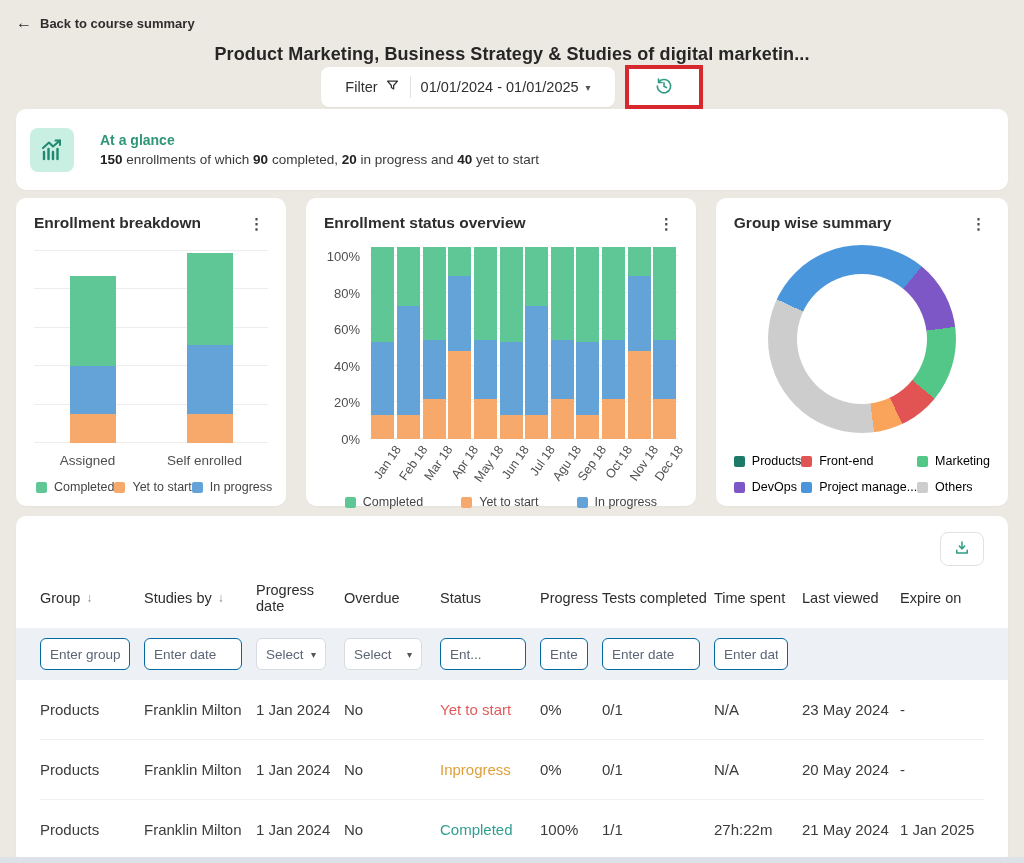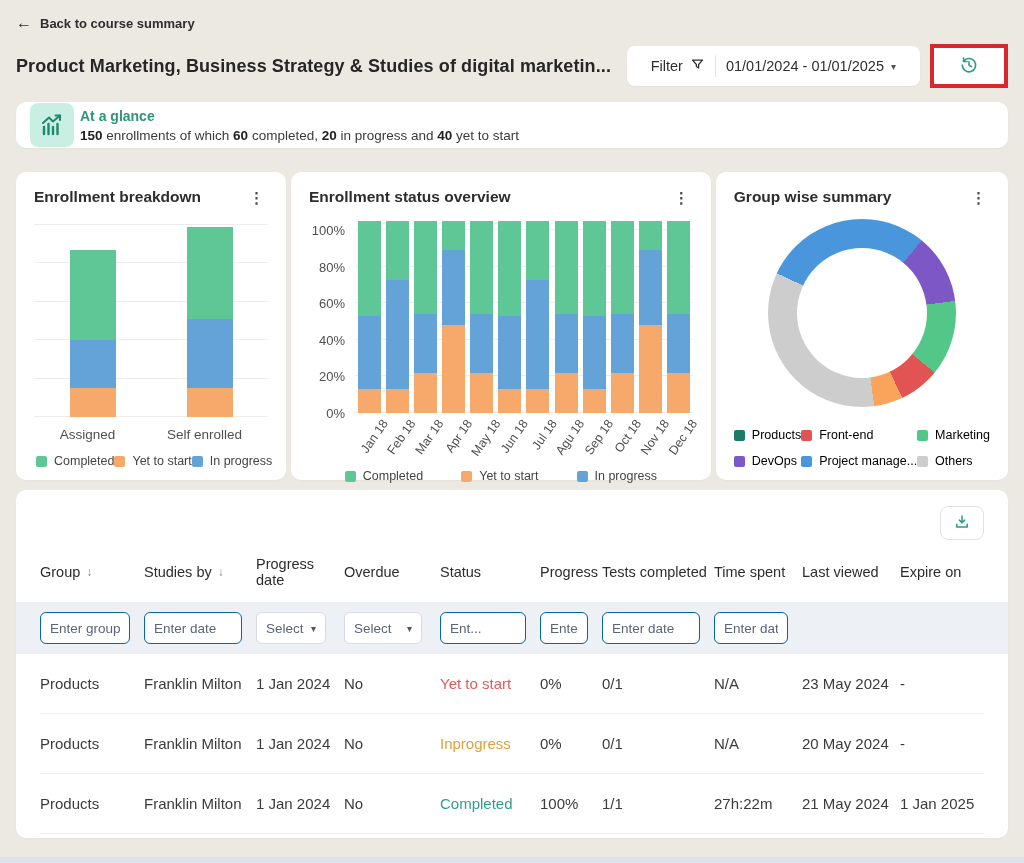--- a/index.html
+++ b/index.html
@@ -3,40 +3,40 @@
 <meta charset="utf-8">
 <style>
   * { margin:0; padding:0; box-sizing:border-box; }
   html,body { width:1024px; height:863px; overflow:hidden; }
   body { font-family:"Liberation Sans", sans-serif; background:#ece9e2; position:relative; }
   .page { padding:14px 16px 0; }
 
   
   .backrow { display:flex; align-items:center; gap:8px; color:#2e2e2e; font-size:13px; font-weight:700; cursor:pointer; }
   .backrow .arrow { font-size:16px; font-weight:400; }
-  .titlerow { display:flex; align-items:center; justify-content:space-between; margin-top:12px; }
+  .titlerow { display:flex; align-items:center; justify-content:space-between; margin-top:12px;flex-direction:column; }
   .titlerow h1 { font-size:18px; font-weight:700; color:#262626; letter-spacing:.1px; }
   .titlerow-right { display:flex; align-items:center; gap:10px; }
   .pill { display:flex; align-items:center; background:#fff; border-radius:8px; height:40px; padding:0 14px; box-shadow:0 1px 2px rgba(0,0,0,.04); }
   .pill-seg { display:flex; align-items:center; gap:7px; font-size:14.5px; color:#2f2f2f; cursor:pointer; padding:0 10px; }
   .pill-div { width:1px; height:22px; background:#e2e2de; }
   .caret { font-size:10px; color:#555; }
   .redbox { border:4px solid #d7282d; padding:3px 4px; background:#fff; }
   .histbtn { background:#fff; border:none; width:62px; height:30px; display:flex; align-items:center; justify-content:center; cursor:pointer; }
 
   
   .card { background:#fff; border-radius:10px; box-shadow:0 1px 2px rgba(0,0,0,.03); }
-  .glance { margin-top:14px; display:flex; align-items:center; gap:6px; padding:10px 14px; height:46px; }
+  .glance { display:flex; align-items:center; gap:26px; padding:10px 14px; height:81px; }
   .glance-icon { width:44px; height:44px; border-radius:8px; background:#c9efe2; display:flex; align-items:center; justify-content:center; }
   .glance-title { color:#2f9678; font-size:14px; font-weight:700; }
   .glance-text { margin-top:4px; font-size:13.5px; color:#3a3a3a; }
   .glance-text b { font-weight:700; color:#222; }
 
   
-  .charts { display:flex; gap:5px; margin-top:24px; height:308px; }
+  .charts { display:flex; gap:20px; margin-top:8px; height:308px; }
   .chart-card { padding:16px 18px 12px; display:flex; flex-direction:column; }
   .c1 { width:270px; } .c2 { width:440px; } .c3 { flex:1;justify-content:space-between; }
   .card-head { display:flex; justify-content:space-between; align-items:flex-start; }
   .card-head h2 { font-size:15.5px; font-weight:700; color:#2d2d2d; }
   .kebab { color:#4a4a4a; font-size:15px; font-weight:700; cursor:pointer; line-height:1; padding:2px 4px; }
   .plot { position:relative; }
   .gridline { position:absolute; left:0; right:0; height:1px; background:#ededed; }
   .bars { position:absolute; inset:0; display:flex; justify-content:space-around; align-items:flex-end; }
   .barcol { display:flex; flex-direction:column; justify-content:flex-end; height:100%; }
   .p1 { height:192px; margin-top:18px; }
@@ -121,21 +121,21 @@
   <div class="card glance">
     <div class="glance-icon">
       <svg width="24" height="24" viewBox="0 0 24 24" fill="none" stroke="#1e8870" stroke-width="2" stroke-linecap="round" stroke-linejoin="round">
           <path d="M4 14v7M8.5 11v10M13 14v7M17.5 11v10" stroke-width="2.4"></path>
           <polyline points="3,10 9,4.5 13,8.5 20,2.5"></polyline>
           <polyline points="15.5,2.5 20,2.5 20,7"></polyline>
         </svg>
     </div>
     <div>
       <div class="glance-title">At a glance</div>
-      <div class="glance-text"><b>150</b><span> enrollments of which </span><b>60</b><span> completed, </span><b>20</b><span> in progress and </span><b>40</b><span> yet to start</span></div>
+      <div class="glance-text"><b>150</b><span> enrollments of which </span><b>90</b><span> completed, </span><b>20</b><span> in progress and </span><b>40</b><span> yet to start</span></div>
     </div>
   </div>
 
   <div class="charts">
 
     <div class="card chart-card c1">
       <div class="card-head">
         <h2>Enrollment breakdown</h2>
         <span class="kebab">⋮</span>
       </div>

